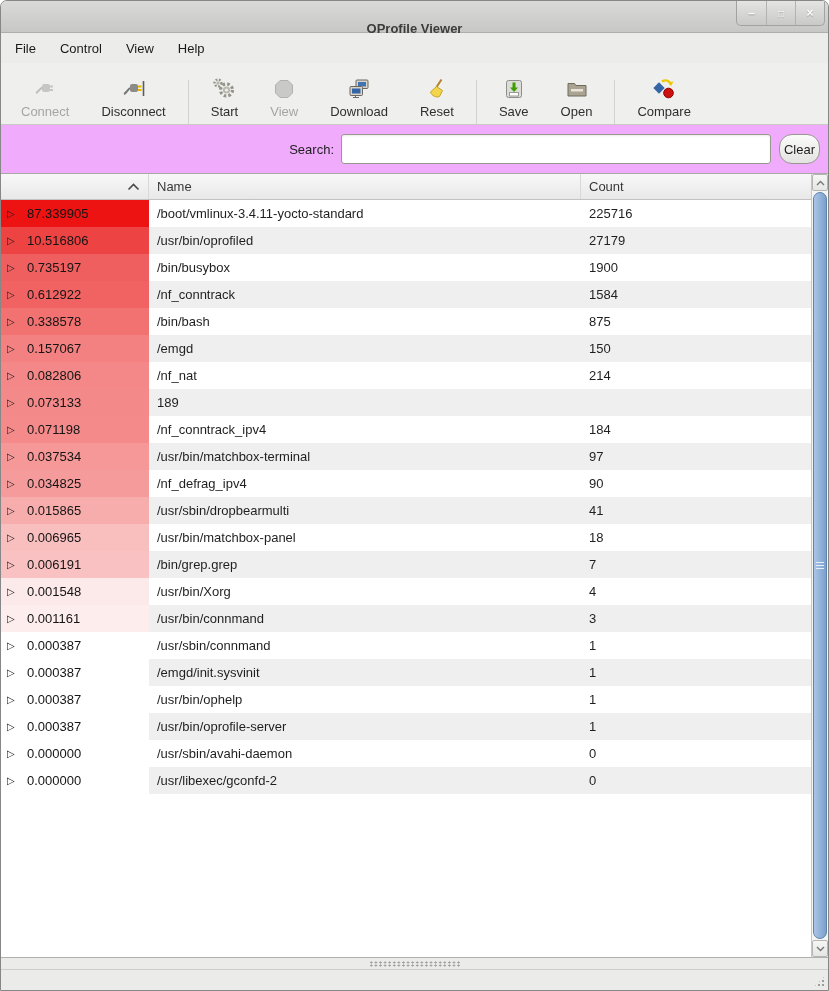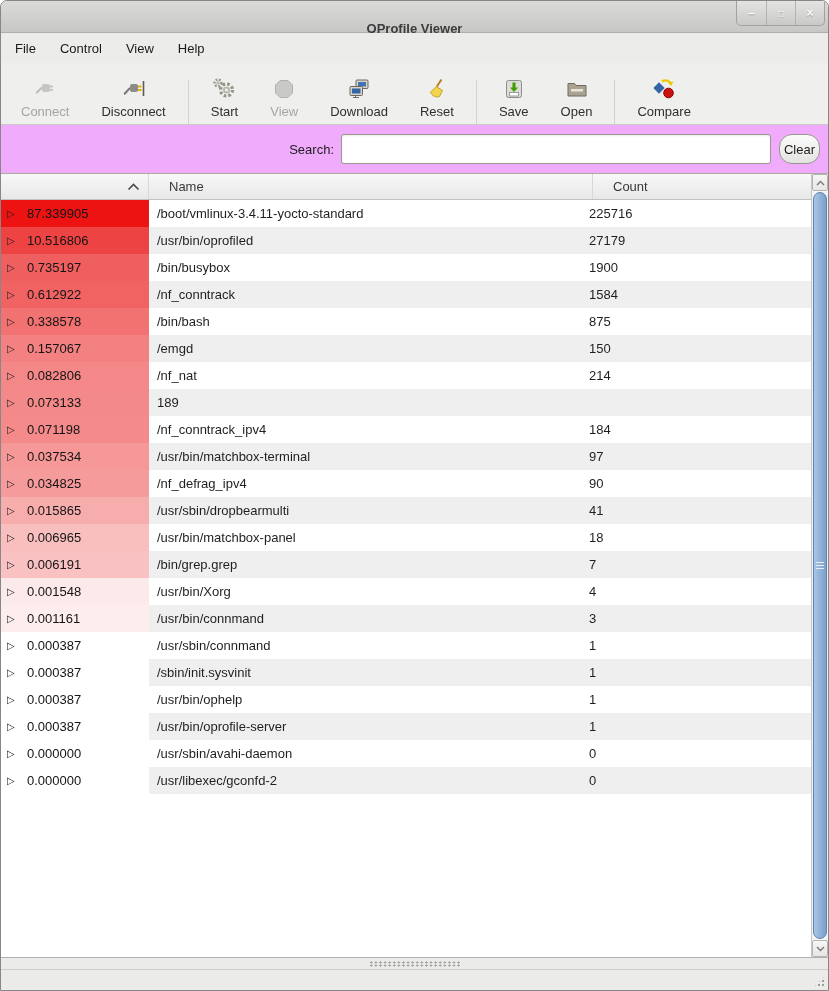--- a/index.html
+++ b/index.html
@@ -49,21 +49,21 @@
                border:1px solid #98988f; border-radius:13px;
                background:linear-gradient(to bottom,#fbfbfa,#e3e3e1);
                font:inherit; color:#1d1d1d; }
 
   
   .main { flex:1 1 auto; display:flex; border-top:1px solid #a9a9a7; background:#ffffff; min-height:0; }
   .table-left { flex:1 1 auto; display:flex; flex-direction:column; min-width:0; }
 
   .thead { height:26px; flex:0 0 26px; display:flex;
            background:linear-gradient(to bottom,#f8f8f8,#e8e8e8);
-           border-bottom:1px solid #c2c2c2;gap:12px; }
+           border-bottom:1px solid #c2c2c2; }
   .th { display:flex; align-items:center; padding:0 8px; color:#383838;
         border-right:1px solid #d8d8d8; }
   .th-sort { width:148px; flex:0 0 148px; justify-content:flex-end; }
   .th-name { width:432px; flex:0 0 432px; }
   .th-count { flex:1 1 auto; border-right:none; }
 
   .rows { flex:0 0 auto; }
   .row { height:27px; display:flex; }
   .cell { display:flex; align-items:center; overflow:hidden; white-space:nowrap; }
   .c-pct { width:148px; flex:0 0 148px; padding-left:6px; }
@@ -375,21 +375,21 @@
               <span class="pct">0.000387</span>
             </div>
             <div class="cell c-name zeb">/usr/sbin/connmand</div>
             <div class="cell c-count zeb">1</div>
           </div>
           <div class="row">
             <div class="cell c-pct" style="background: rgb(255, 255, 255);">
               <span class="expander">▷</span>
               <span class="pct">0.000387</span>
             </div>
-            <div class="cell c-name zeb">/sbin/init.sysvinit</div>
+            <div class="cell c-name zeb">/emgd/init.sysvinit</div>
             <div class="cell c-count zeb">1</div>
           </div>
           <div class="row">
             <div class="cell c-pct" style="background: rgb(255, 255, 255);">
               <span class="expander">▷</span>
               <span class="pct">0.000387</span>
             </div>
             <div class="cell c-name zeb">/usr/bin/ophelp</div>
             <div class="cell c-count zeb">1</div>
           </div>

